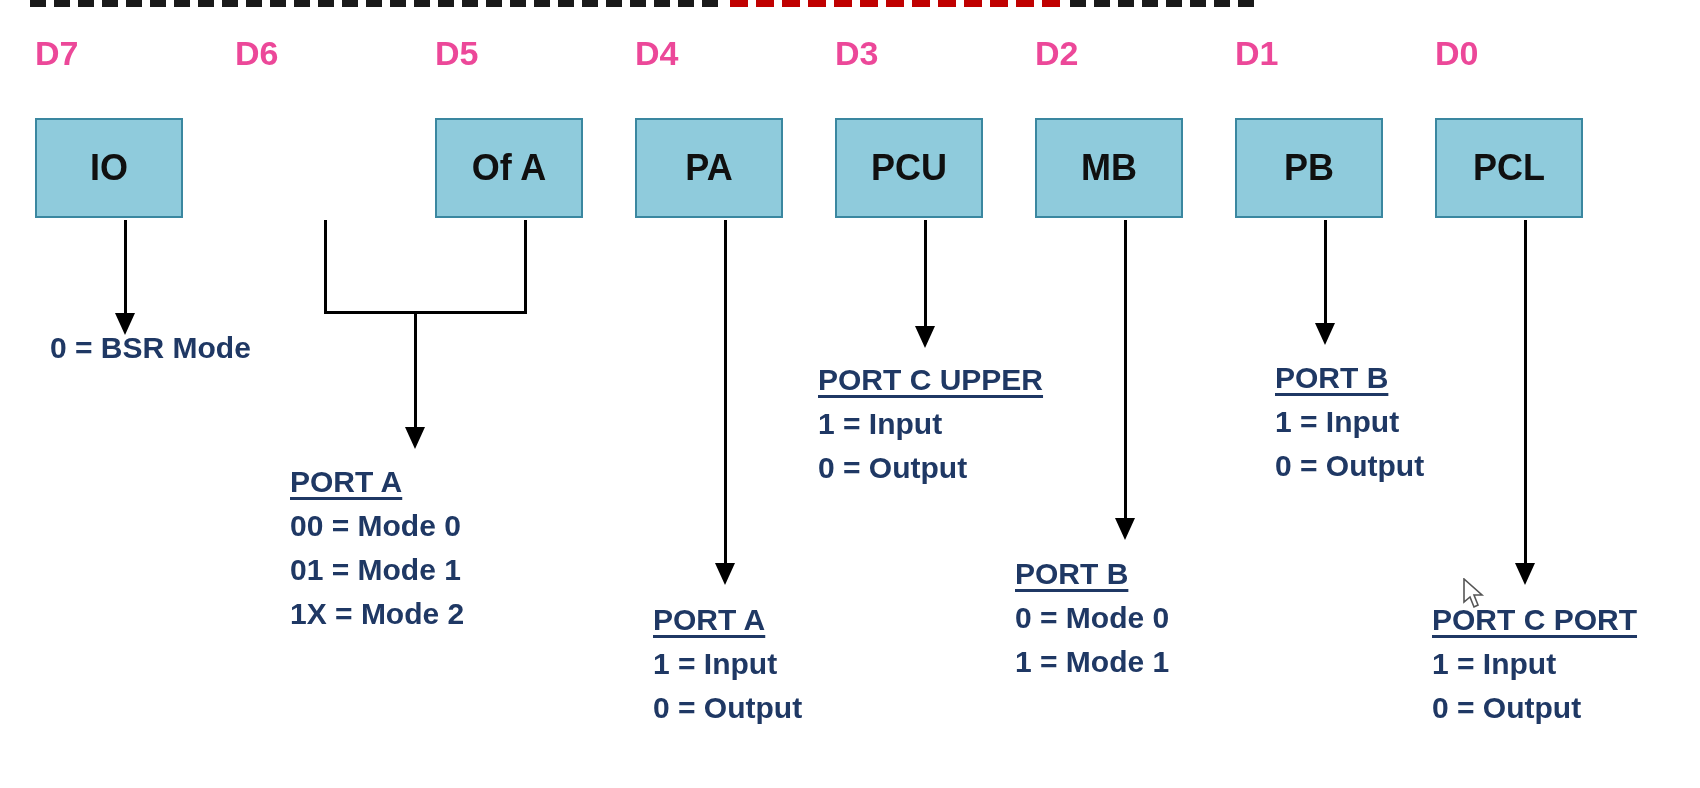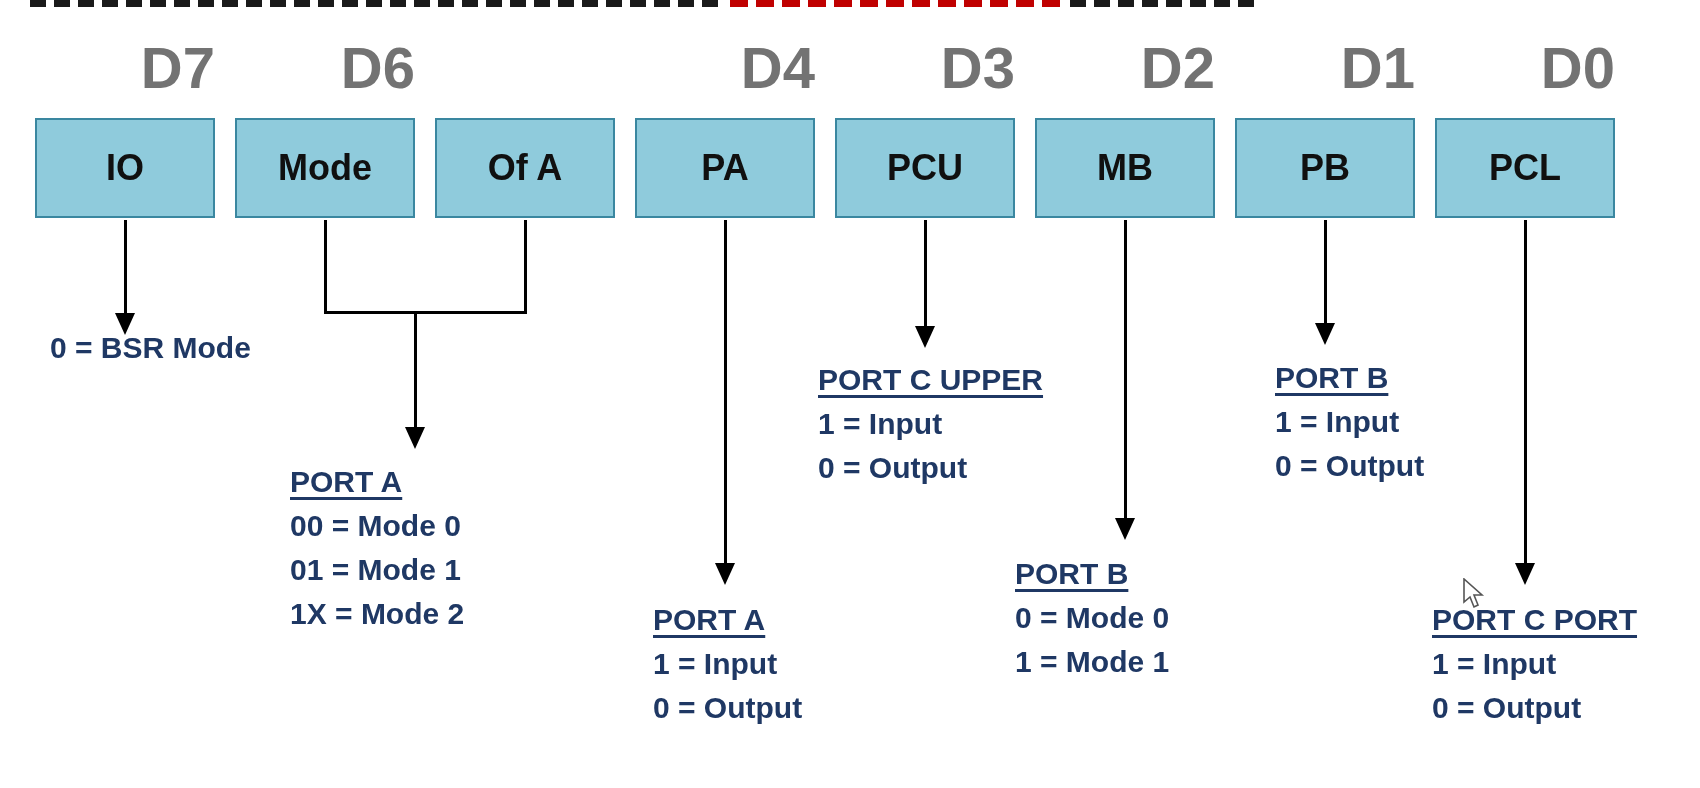--- a/index.html
+++ b/index.html
@@ -13,25 +13,25 @@
   
   .crop-strip { position:absolute; top:0; height:7px; overflow:hidden; }
   .crop-strip.black1 { left:30px;  width:690px;
     background:repeating-linear-gradient(90deg,#1a1a1a 0 16px, transparent 16px 24px); }
   .crop-strip.red { left:730px; width:330px;
     background:repeating-linear-gradient(90deg,#c00000 0 18px, transparent 18px 26px); }
   .crop-strip.black2 { left:1070px; width:190px;
     background:repeating-linear-gradient(90deg,#1a1a1a 0 16px, transparent 16px 24px); }
 
   .bit-label {
-    position:absolute; top:34px; width:180px; text-align:right;
-    font-size:58px; font-weight:700; color:#737373;
+    position:absolute; top:34px; width:180px; text-align:left;
+    font-size:34px; font-weight:700; color:#ec4899;
   }
   .bit-box {
-    position:absolute; top:118px; width:180px; height:100px;
+    position:absolute; top:118px; width:148px; height:100px;
     background:#8FCBDC; border:2px solid #3A87A0;
     display:flex; align-items:center; justify-content:center;
     font-size:36px; font-weight:700; color:#101010;
   }
 
   .vline { position:absolute; width:3px; background:#000; }
   .hline { position:absolute; height:3px; background:#000; }
   .arrowhead {
     position:absolute; width:0; height:0;
     border-left:10px solid transparent; border-right:10px solid transparent;
@@ -50,28 +50,28 @@
 <body>
 
 <div id="stage">
 
   <div class="crop-strip black1"></div>
   <div class="crop-strip red"></div>
   <div class="crop-strip black2"></div>
 
   <div class="bit-label" style="left:35px">D7</div>
   <div class="bit-label" style="left:235px">D6</div>
+  <div class="bit-label" style="left:435px">D5</div>
   <div class="bit-label" style="left:635px">D4</div>
   <div class="bit-label" style="left:835px">D3</div>
   <div class="bit-label" style="left:1035px">D2</div>
   <div class="bit-label" style="left:1235px">D1</div>
   <div class="bit-label" style="left:1435px">D0</div>
 
   <div class="bit-box" style="left:35px">IO</div>
-  <div class="bit-box" style="left:235px">Mode</div>
   <div class="bit-box" style="left:635px">PA</div>
   <div class="bit-box" style="left:435px">Of A</div>
   <div class="bit-box" style="left:835px">PCU</div>
   <div class="bit-box" style="left:1035px">MB</div>
   <div class="bit-box" style="left:1235px">PB</div>
   <div class="bit-box" style="left:1435px">PCL</div>
 
   <div class="vline" style="left:123.5px; top:220px; height:95px"></div>
   <div class="arrowhead" style="left:115px; top:313px"></div>
 

